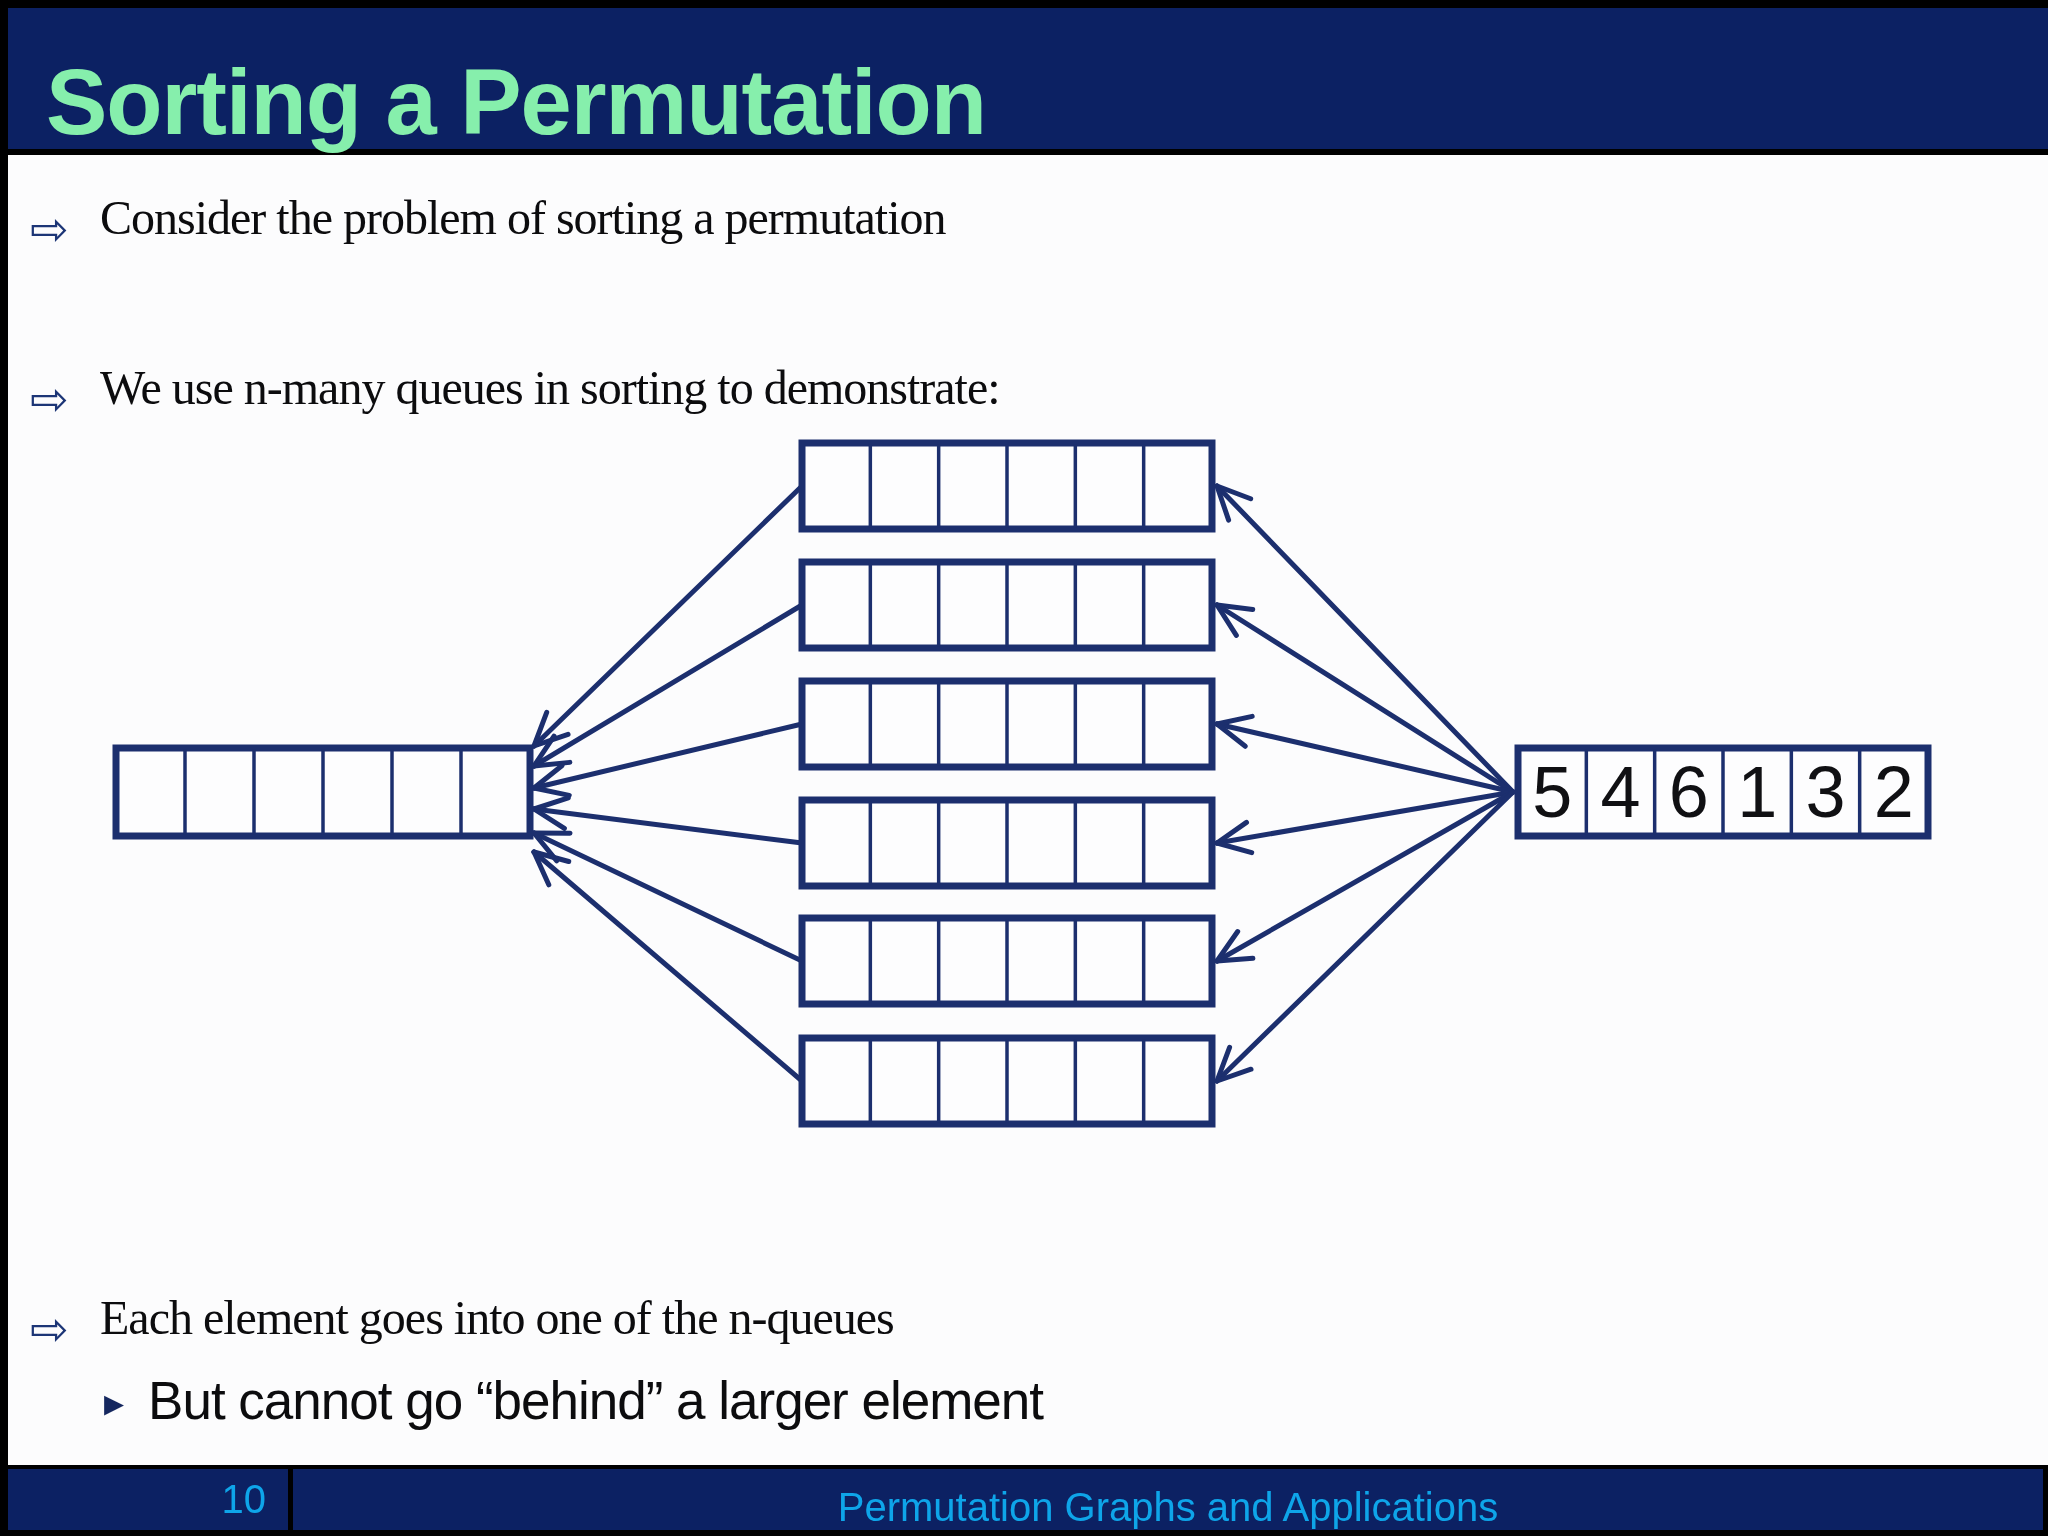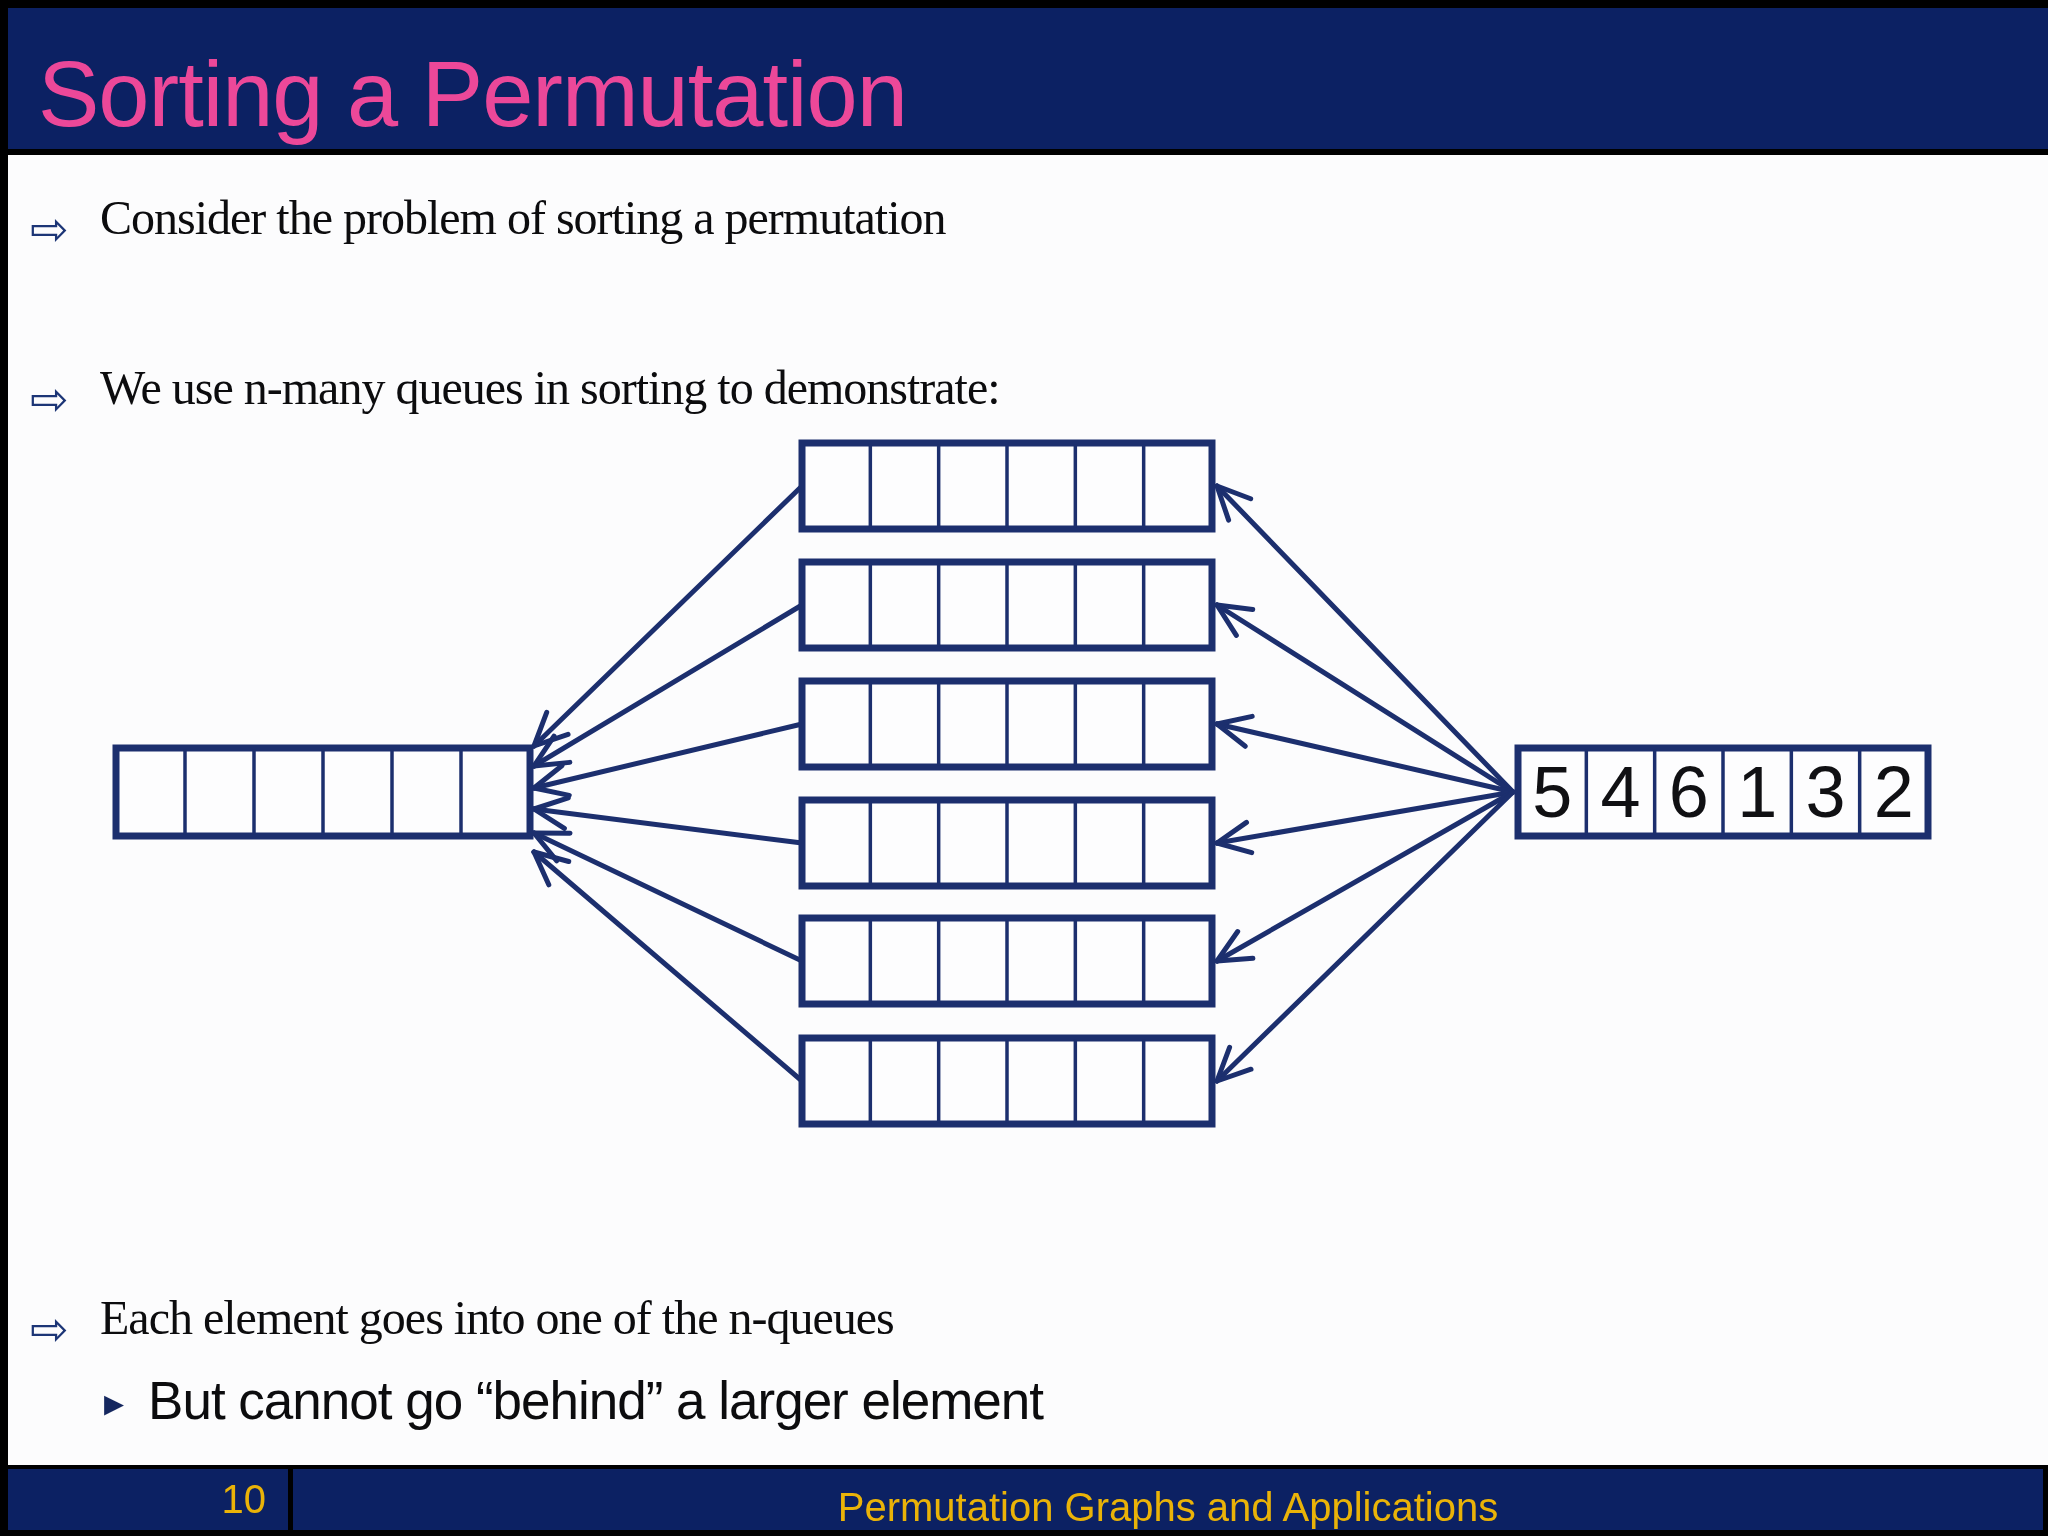--- a/index.html
+++ b/index.html
@@ -19,23 +19,23 @@
   .edge.top{left:0;top:0;width:2048px;height:8px;}
   .edge.left{left:0;top:0;width:8px;height:1536px;}
   .edge.bottom{left:0;top:1530px;width:2048px;height:6px;}
 
   .title-bar{
     position:absolute;left:8px;top:8px;width:2040px;height:141px;
     background:var(--navy);
     border-bottom:6px solid #000;
   }
   .title-bar h1{
-    margin:4px;position:absolute;left:26px;top:30px;
-    font-size:92px;font-weight:400;letter-spacing:-1px;
-    color:#ec4899;line-height:1.15;white-space:nowrap;
+    margin:12px;position:absolute;left:26px;top:30px;
+    font-size:92px;font-weight:700;letter-spacing:-1px;
+    color:#86efac;line-height:1.15;white-space:nowrap;
   }
 
   .bullet{
     position:absolute;display:flex;align-items:flex-start;
     color:var(--ink);white-space:nowrap;
   }
   .bullet .bicon{
     font-family:"DejaVu Sans", sans-serif;
     color:#1c3576;flex:0 0 auto;
   }
@@ -53,21 +53,21 @@
   .bullet.sub .btext{font-size:53px;letter-spacing:-1px;line-height:1.1;}
 
   svg.diagram{position:absolute;left:0;top:0;width:2048px;height:1536px;}
 
   .footer{
     position:absolute;left:8px;top:1465px;width:2040px;height:65px;
     background:var(--navy);
     border-top:4px solid #000;
     display:flex;box-sizing:border-box;
   }
-  .footer .fsec{color:#eab308;font-size:40px;display:flex;align-items:center;}
+  .footer .fsec{color:#0ea5e9;font-size:40px;display:flex;align-items:center;}
   .footer .fsec.fleft{width:280px;justify-content:flex-end;padding-right:22px;box-sizing:border-box;}
   .footer .fsec.fcenter{flex:1;justify-content:center;margin-top:16px;}
   .footer .fsec.fright{width:285px;justify-content:center;}
   .footer .fdiv{width:5px;background:#000;height:100%;}
 </style>
 </head>
 <body>
 
 <div class="slide">
 

